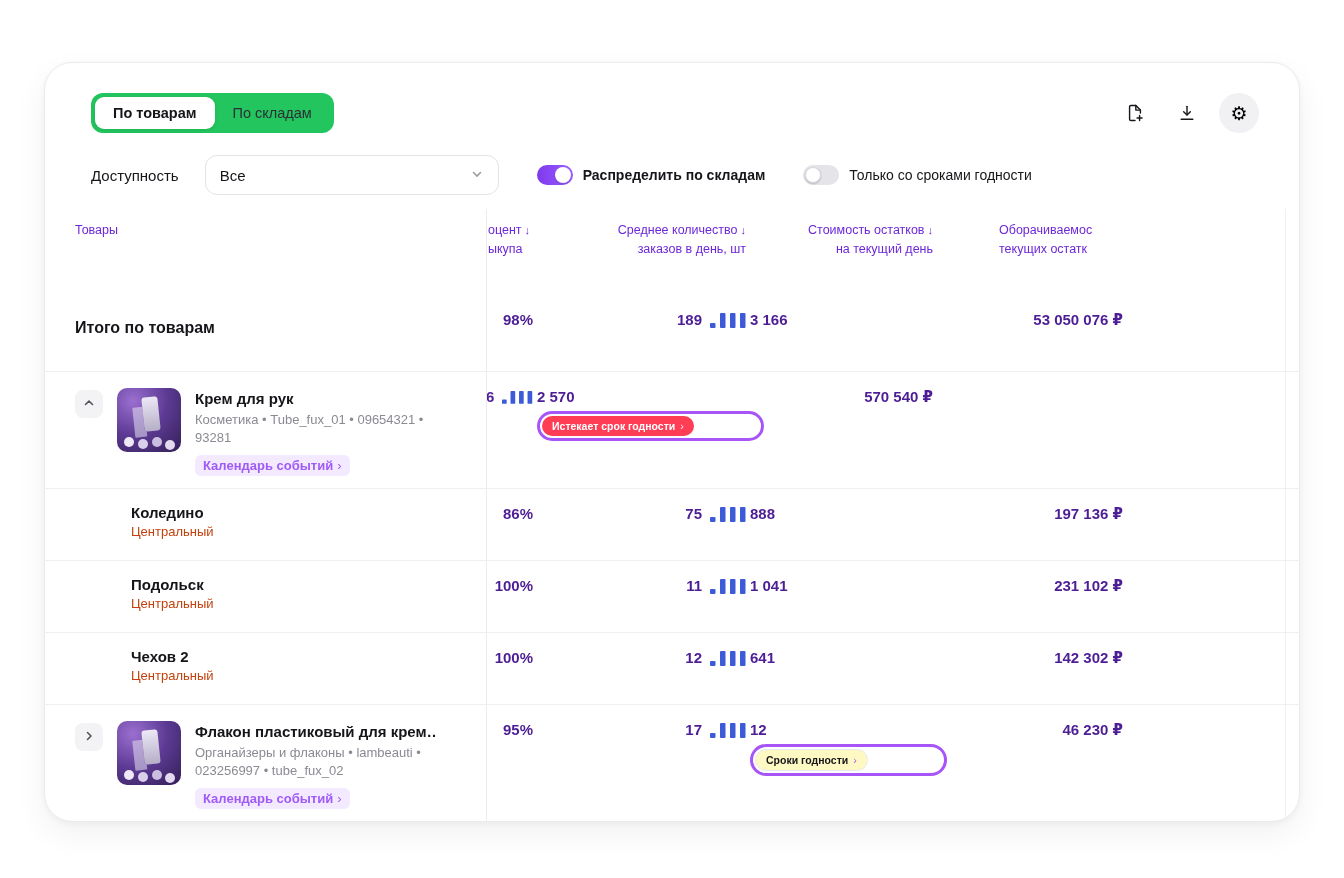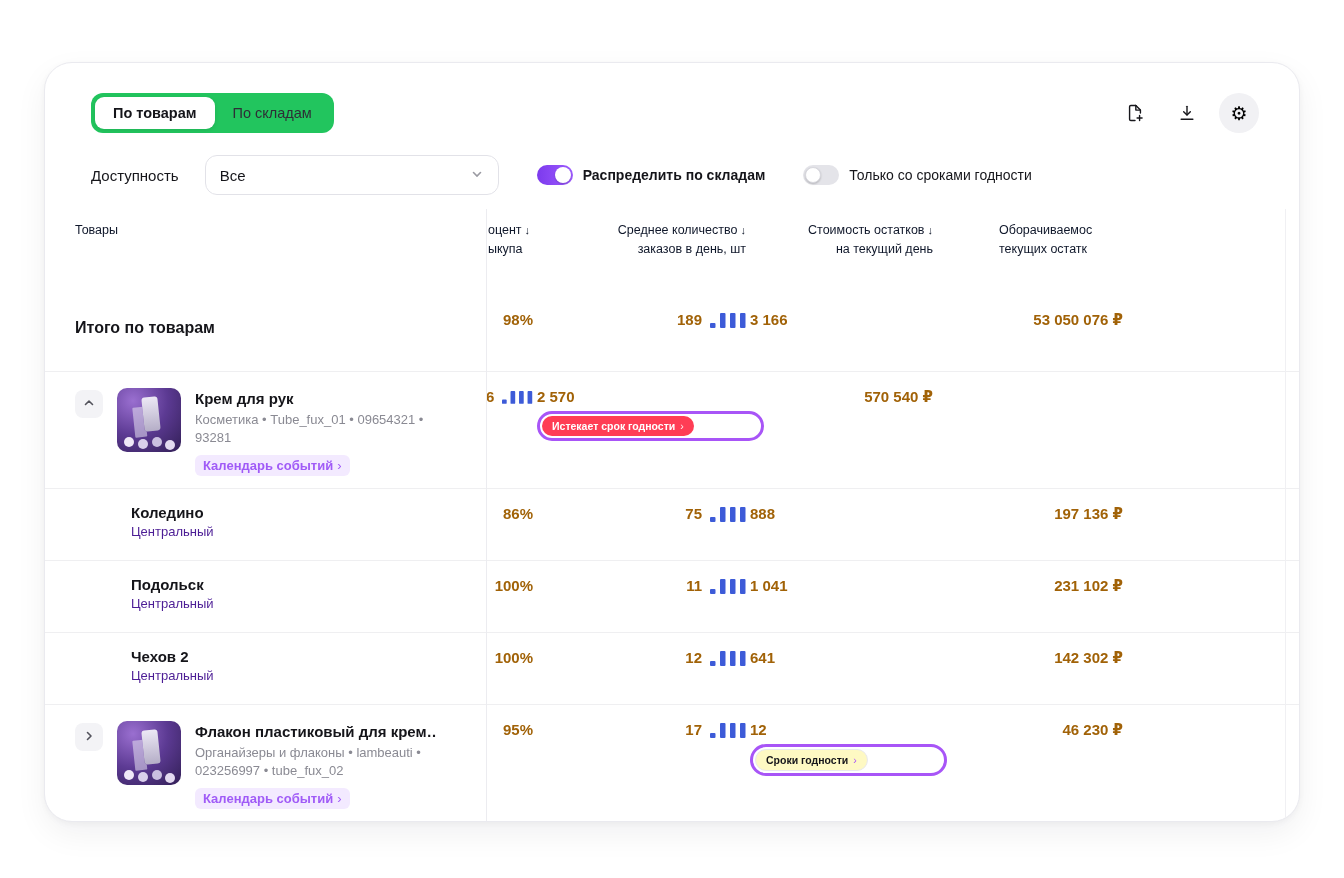--- a/index.html
+++ b/index.html
@@ -37,33 +37,33 @@
   .switch.on { background:linear-gradient(90deg,#7C3AED,#9F5CFF); }
   .switch.on .knob { left:18px; border:none; }
 
   
   .table { margin-top:14px; position:relative; height:612px; overflow:hidden; }
   .vline { position:absolute; top:0; bottom:0; width:1px; background:#ECECF0; }
   .vline.v1 { left:441px; }
   .vline.v2 { left:1240px; background:#F0F0F3; }
   .row { display:grid; grid-template-columns:441px 51px 213px 183px 190px 1fr; }
   .thead { height:80px; }
-  .th { font-size:12.5px; color:#0f172a; padding-top:12px; line-height:1.5; }
+  .th { font-size:12.5px; color:#6d28d9; padding-top:12px; line-height:1.5; }
   .th .arrow { font-size:11px; margin-left:3px; }
   .th.col1 { padding-left:30px; }
   .th.col2 { padding-left:2px; }
   .th.col3 { text-align:right; padding-right:4px; }
   .th.col4, .th.col5 { text-align:right; }
   .th.col6 { padding-left:66px; width:162px; overflow:hidden; white-space:nowrap; }
 
   .srow { height:83px; border-bottom:1px solid #EFEFF1; }
   .sl { padding:30px 0 0 30px; font-size:16px; font-weight:700; }
   .sv { padding-top:22px !important; }
 
-  .num { font-size:15px; font-weight:600; color:#a16207; white-space:nowrap; }
+  .num { font-size:15px; font-weight:600; color:#4c1d95; white-space:nowrap; }
   .td { padding-top:16px; }
   .col2.td { text-align:right; padding-right:4px; }
   .col3.td, .col3.sv { display:flex; justify-content:flex-end; align-items:flex-start; gap:8px; padding-right:4px; }
   .col4.td, .col4.sv { display:flex; flex-direction:column; }
   .col5.td { text-align:right; }
   .bars { display:block; margin-top:1px; }
 
   .trow { border-bottom:1px solid #EFEFF1; }
   .trow.product { height:117px; }
   .trow.warehouse { height:72px; }
@@ -80,21 +80,21 @@
     background:#efe8f7; box-shadow:14px 2px 0 #d9cfeb, 28px 0 0 #cabfe0, 41px 3px 0 #e3daf0; }
   .pinfo { width:242px; }
   .ptitle { font-size:15px; font-weight:700; margin-top:2px; white-space:nowrap; overflow:hidden; }
   .psub { font-size:13px; color:#8A8A93; line-height:1.42; margin-top:4px; }
   .cal-badge { display:inline-flex; align-items:center; gap:4px; background:#F3EAFF; color:#A05BF7;
     font-size:13px; font-weight:600; padding:3px 8px; border-radius:6px; margin-top:7px; cursor:pointer; white-space:nowrap; }
   .cal-badge .chev { color:#A05BF7; font-weight:400; }
 
   .wblock { padding:15px 0 0 86px; }
   .wname { font-size:15px; font-weight:600; }
-  .wregion { font-size:13px; color:#4c1d95; margin-top:3px; }
+  .wregion { font-size:13px; color:#c2410c; margin-top:3px; }
 
   .ring { border:3px solid #A855F7; border-radius:999px; padding:2px; margin-top:6px; margin-right:-14px; display:inline-block; }
   .badge-danger { display:inline-flex; align-items:center; gap:5px; background:#FF3D55; color:#fff;
     font-size:10.5px; font-weight:600; padding:4px 10px; border-radius:999px; white-space:nowrap; cursor:pointer; }
   .badge-danger .chev { color:rgba(255,255,255,.9); font-weight:400; }
   .badge-light { display:inline-flex; align-items:center; gap:5px; background:#fef9c3; color:#15151A;
     border:1px solid #E9E9EE; font-size:10.5px; font-weight:600; padding:4px 10px; border-radius:999px; white-space:nowrap; cursor:pointer; }
   .badge-light .chev { color:#A855F7; font-weight:400; }
 </style>
 </head>

